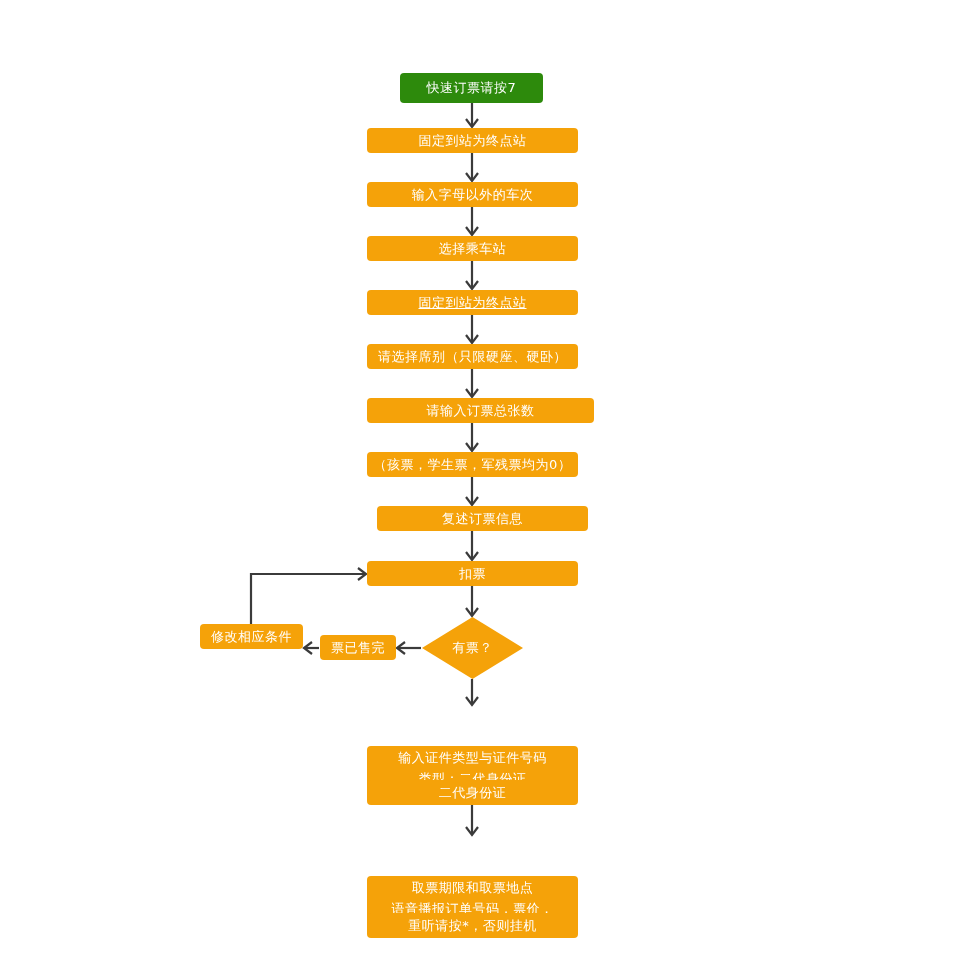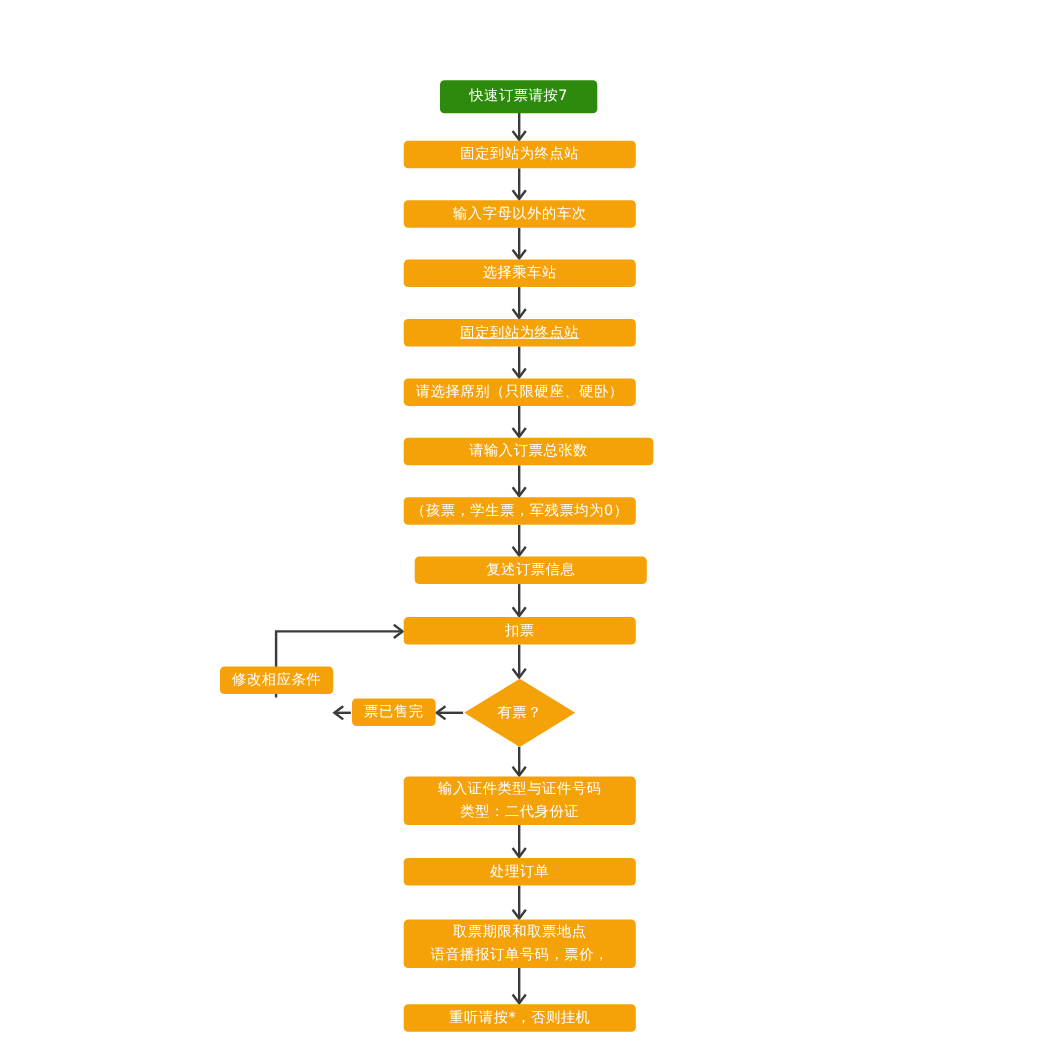--- a/index.html
+++ b/index.html
@@ -39,20 +39,21 @@
     background: #2d8a0c;
   }
   .node .label {
     display: block;
     width: 100%;
   }
   .node.two-line {
     white-space: normal;
     line-height: 21px;
     padding: 2px 0;
+    margin-top: 40px;
   }
   .diamond-wrap {
     position: absolute;
     z-index: 3;
   }
   .diamond-wrap svg {
     display: block;
   }
   .diamond-label {
     position: absolute;
@@ -192,31 +193,31 @@
     <svg width="101" height="62" viewBox="0 0 101 62" xmlns="http://www.w3.org/2000/svg">
       <polygon points="50.5,0 101,31 50.5,62 0,31" fill="#f5a209"></polygon>
     </svg>
     <span class="diamond-label">有票？</span>
   </div>
 
   <div class="node orange" style="left:320px; top:635px; width:76px; height:25px;">
     <span class="label">票已售完</span>
   </div>
 
-  <div class="node orange" style="left:200px; top:606px; width:103px; height:25px;">
+  <div class="node orange" style="left:200px; top:624px; width:103px; height:25px;">
     <span class="label">修改相应条件</span>
   </div>
 
   <div class="node orange two-line" style="left:367px; top:706px; width:211px; height:44px; flex-direction:column;">
     <span class="label">输入证件类型与证件号码</span>
     <span class="label">类型：二代身份证</span>
   </div>
 
   <div class="node orange" style="left:367px; top:780px; width:211px; height:25px;">
-    <span class="label">处理订单</span>
+    <span class="label">二代身份证</span>
   </div>
 
   <div class="node orange two-line" style="left:367px; top:836px; width:211px; height:44px; flex-direction:column;">
     <span class="label">取票期限和取票地点</span>
     <span class="label">语音播报订单号码，票价，</span>
   </div>
 
   <div class="node orange" style="left:367px; top:913px; width:211px; height:25px;">
     <span class="label">重听请按*，否则挂机</span>
   </div>

